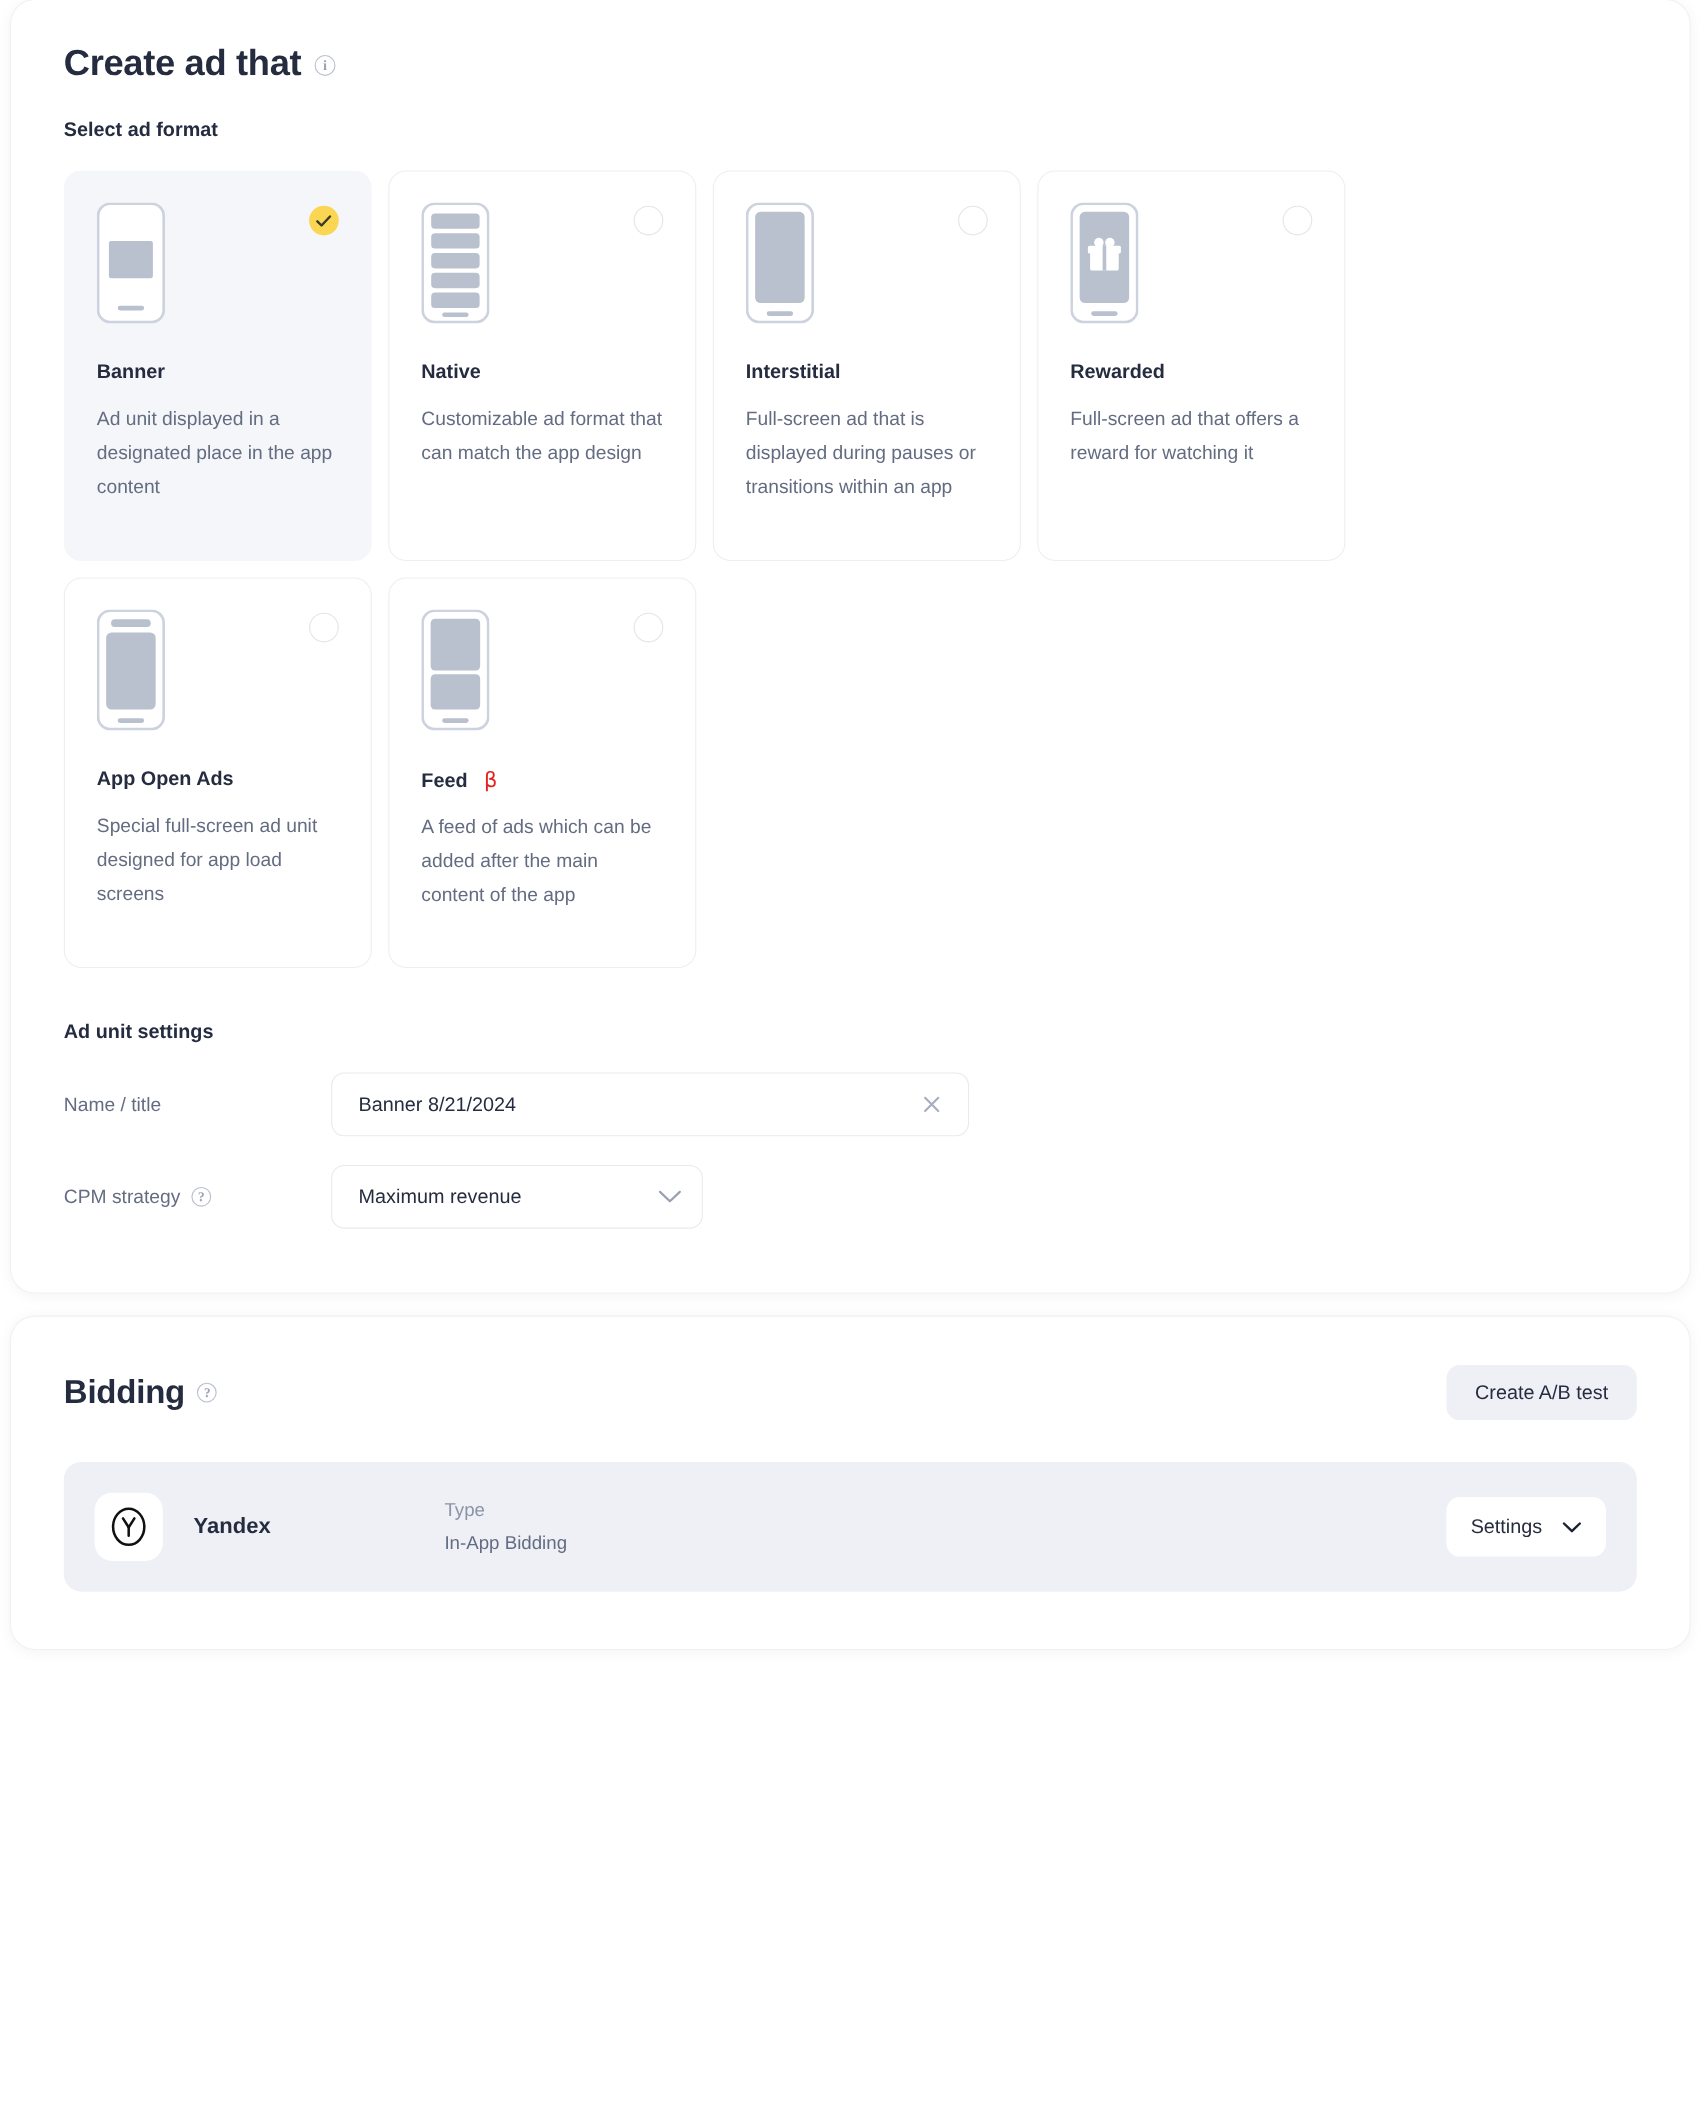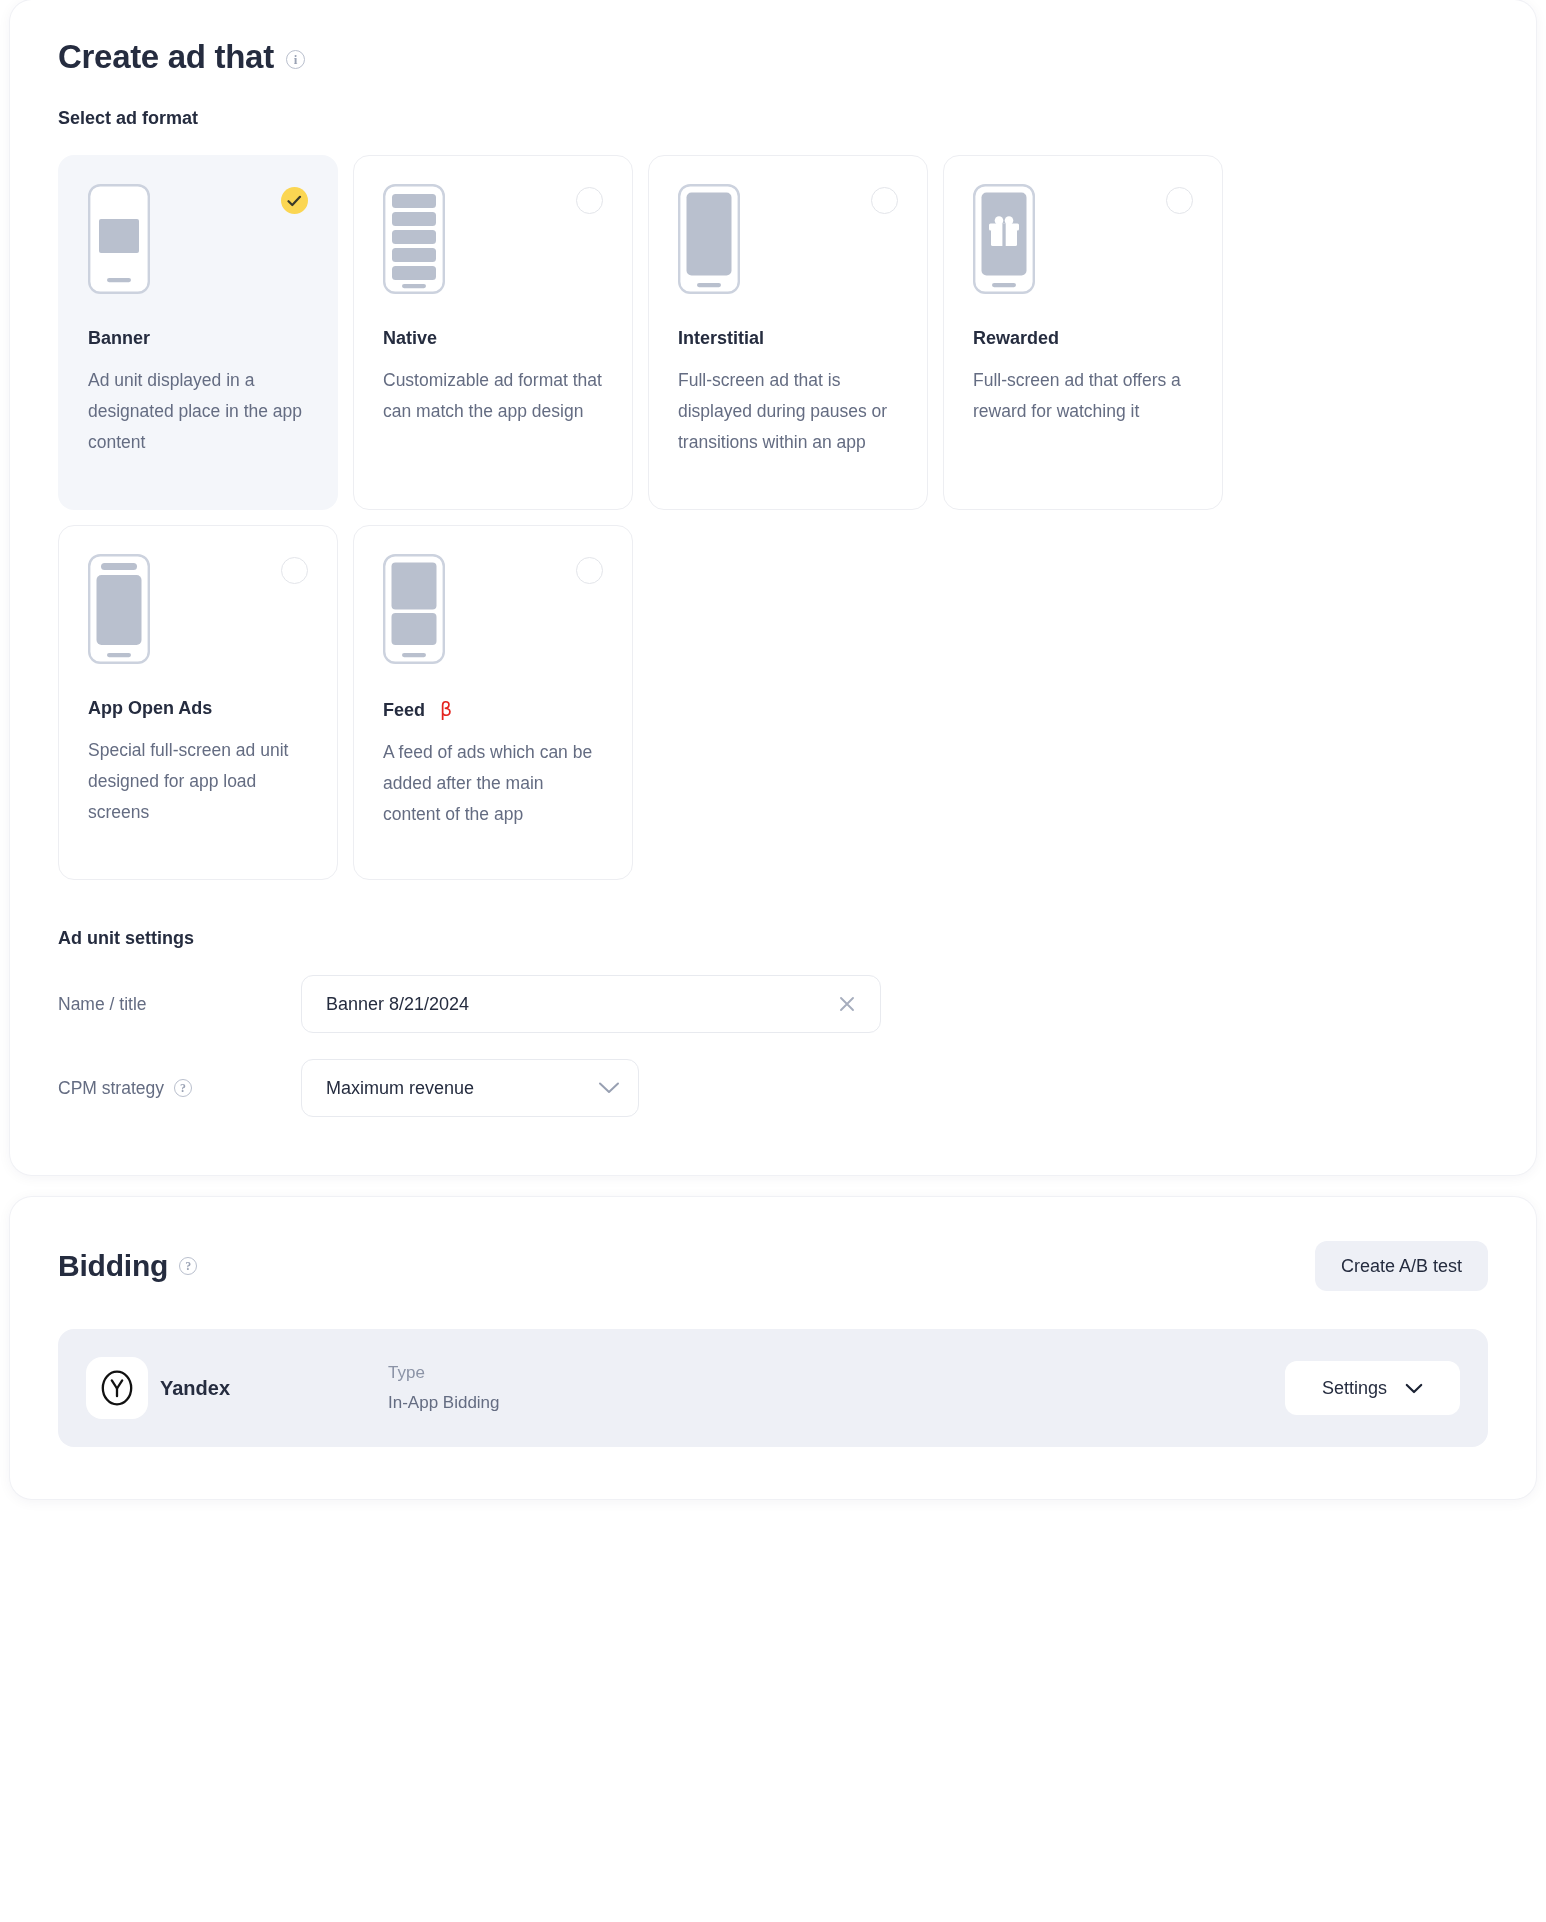--- a/index.html
+++ b/index.html
@@ -224,36 +224,36 @@
   .net-logo {
     width: 62px; height: 62px;
     background: #ffffff;
     border-radius: 16px;
     display: flex;
     align-items: center;
     justify-content: center;
     flex: none;
   }
   .net-name {
-    margin-left: 12px;
+    margin-left: 28px;
     font-size: 20px;
     font-weight: bold;
     color: #252c3f;
     width: 228px;
     flex: none;
   }
   .net-type { flex: 1; }
   .net-type .k { font-size: 17px; color: #8b93a6; line-height: 30px; }
   .net-type .v { font-size: 17px; color: #646c82; line-height: 30px; }
   .settings-btn {
     background: #ffffff;
     border: none;
     border-radius: 12px;
     height: 54px;
-    padding: 0 37px;
+    padding: 0 22px;
     font-size: 18px;
     color: #252c3f;
     display: flex;
     align-items: center;
     gap: 18px;
     cursor: pointer;
     font-family: "Liberation Sans", sans-serif;
   }
   .add-row {
     margin-top: 16px;

